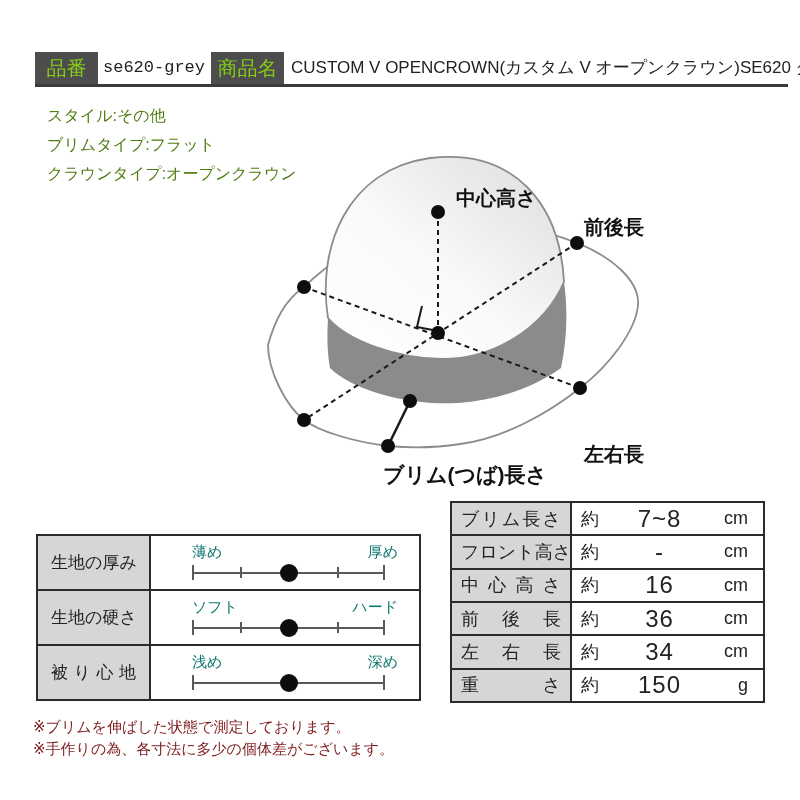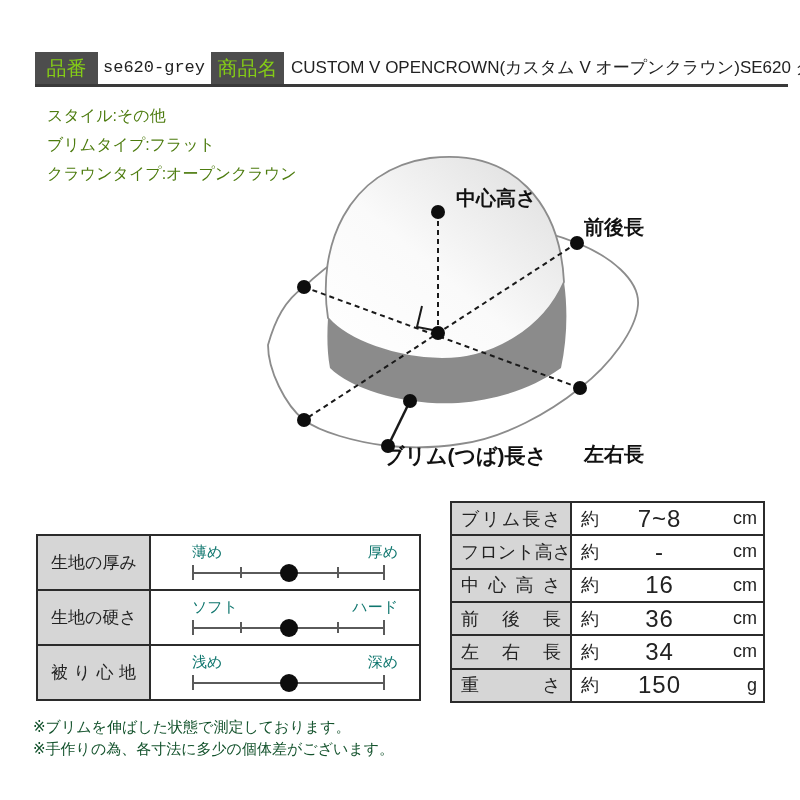--- a/index.html
+++ b/index.html
@@ -49,24 +49,24 @@
   
   #size-table { position:absolute; left:450px; top:501px; width:315px; height:202px;
                 border:2px solid #2b2b2b; display:flex; flex-direction:column; }
   .srow { flex:1; display:flex; border-bottom:2px solid #2b2b2b; }
   .srow:last-child { border-bottom:none; }
   .slabel { width:120px; background:#d6d6d6; border-right:2px solid #2b2b2b;
             display:flex; align-items:center; padding:0 9px; font-size:18px; color:#222; }
   .svalue { flex:1; display:flex; align-items:center; color:#222; }
   .sprefix { padding-left:9px; width:36px; font-size:18px; }
   .snum { flex:1; text-align:center; font-size:24px; letter-spacing:1px; }
-  .sunit { width:52px; text-align:right; padding-right:6px; font-size:18px; }
-
-  
-  .footnote { position:absolute; font-size:15px; color:#14532d; line-height:22px; white-space:nowrap; }
+  .sunit { width:52px; text-align:right; padding-right:15px; font-size:18px; }
+
+  
+  .footnote { position:absolute; font-size:15px; color:#7f1d1d; line-height:22px; white-space:nowrap; }
   #footnotes-left { left:33px; top:716px; }
   #footnote-right { left:450px; top:716px; }
 </style>
 </head>
 <body>
 
 <div id="root">
 
   <div class="tag" id="tag-hinban">品番</div>
   <div id="val-hinban">se620-grey</div>
@@ -126,21 +126,21 @@
     <circle cx="438" cy="333" r="7" fill="#0d0d0d"></circle>
     <circle cx="580" cy="388" r="7" fill="#0d0d0d"></circle>
     <circle cx="304" cy="420" r="7" fill="#0d0d0d"></circle>
     <circle cx="410" cy="401" r="7" fill="#0d0d0d"></circle>
     <circle cx="388" cy="446" r="7" fill="#0d0d0d"></circle>
   </svg>
 
   <div class="dlabel" style="left:456px; top:185px;">中心高さ</div>
   <div class="dlabel" style="left:584px; top:214px;">前後長</div>
   <div class="dlabel" style="left:584px; top:394px;margin-top:47px;">左右長</div>
-  <div class="dlabel" id="dlabel-brim" style="left:383px; top:442px;text-align:center;">ブリム(つば)長さ</div>
+  <div class="dlabel" id="dlabel-brim" style="left:383px; top:461px;text-align:center;">ブリム(つば)長さ</div>
 
   <div id="feature-table">
     <div class="frow">
       <div class="flabel">
         <span class="jchars">
             <span>生</span>
             <span>地</span>
             <span>の</span>
             <span>厚</span>
             <span>み</span>

